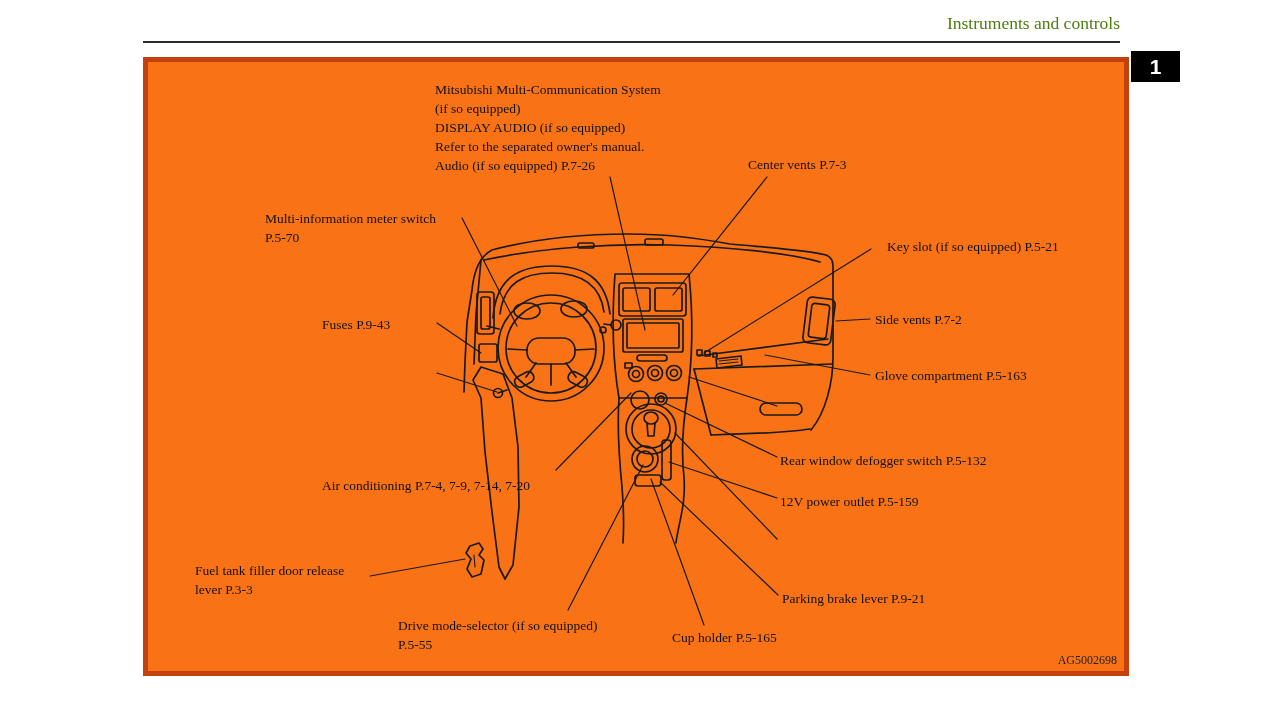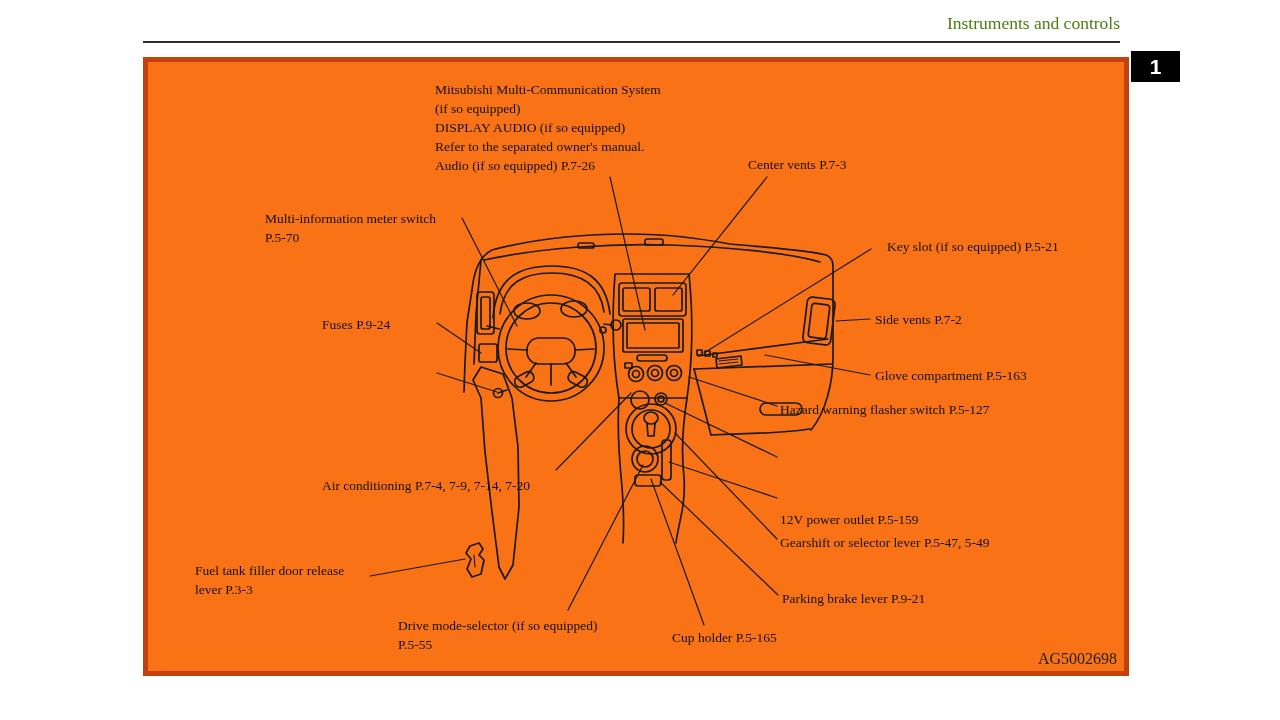--- a/index.html
+++ b/index.html
@@ -5,21 +5,21 @@
   html,body{margin:0;padding:0;background:#fff;}
   body{width:1280px;height:720px;position:relative;font-family:"Liberation Serif",serif;color:#111;overflow:hidden;}
   .page-header{position:absolute;top:13px;right:160px;font-size:17.5px;color:#4d7c0f;}
   .header-rule{position:absolute;left:143px;top:41px;width:977px;height:2px;background:#2b2b2b;}
   .section-tab{position:absolute;left:1131px;top:51px;width:49px;height:31px;background:#000;color:#fff;
     display:flex;align-items:center;justify-content:center;font-family:"Liberation Sans",sans-serif;
     font-weight:bold;font-size:21px;}
   .figure-box{position:absolute;left:143px;top:57px;width:976px;height:609px;border:5px solid #c2410c;background:#f97316;text-decoration:underline;}
   .diagram-svg{position:absolute;left:0;top:0;}
   .callout{position:absolute;font-size:13.5px;line-height:19px;color:#111;white-space:pre-line;}
-  .fig-code{position:absolute;right:7px;bottom:3px;font-size:16px;color:#222;}
+  .fig-code{position:absolute;right:7px;bottom:3px;font-size:12px;color:#222;}
   svg *{vector-effect:non-scaling-stroke;}
 </style>
 </head>
 <body>
 
 <div class="page-header">Instruments and controls</div>
 <div class="header-rule"></div>
 <div class="section-tab">1</div>
 
 <div class="figure-box">
@@ -141,27 +141,26 @@
   </svg>
 
   <div class="callout" style="left:287px;top:18px;">Mitsubishi Multi-Communication System
 (if so equipped)
 DISPLAY AUDIO (if so equipped)
 Refer to the separated owner's manual.
 Audio (if so equipped) P.7-26</div>
   <div class="callout" style="left:600px;top:93px;">Center vents P.7-3</div>
   <div class="callout" style="left:117px;top:147px;">Multi-information meter switch
 P.5-70</div>
-  <div class="callout" style="left:174px;top:253px;">Fuses P.9-24</div>
+  <div class="callout" style="left:174px;top:253px;">Fuses P.9-43</div>
   <div class="callout" style="left:727px;top:175px;margin-left:12px;">Key slot (if so equipped) P.5-21</div>
   <div class="callout" style="left:727px;top:248px;">Side vents P.7-2</div>
   <div class="callout" style="left:727px;top:304px;">Glove compartment P.5-163</div>
-  <div class="callout" style="left:632px;top:338px;">Hazard warning flasher switch P.5-127</div>
-  <div class="callout" style="left:632px;top:448px;">12V power outlet P.5-159</div>
-  <div class="callout" style="left:632px;top:471px;">Gearshift or selector lever P.5-47, 5-49</div>
+  <div class="callout" style="left:632px;top:389px;">Rear window defogger switch P.5-132</div>
+  <div class="callout" style="left:632px;top:430px;">12V power outlet P.5-159</div>
   <div class="callout" style="left:634px;top:527px;">Parking brake lever P.9-21</div>
   <div class="callout" style="left:524px;top:566px;">Cup holder P.5-165</div>
   <div class="callout" style="left:250px;top:554px;">Drive mode-selector (if so equipped)
 P.5-55</div>
   <div class="callout" style="left:174px;top:414px;">Air conditioning P.7-4, 7-9, 7-14, 7-20</div>
   <div class="callout" style="left:47px;top:499px;">Fuel tank filler door release
 lever P.3-3</div>
 
   <div class="fig-code">AG5002698</div>
 </div>

